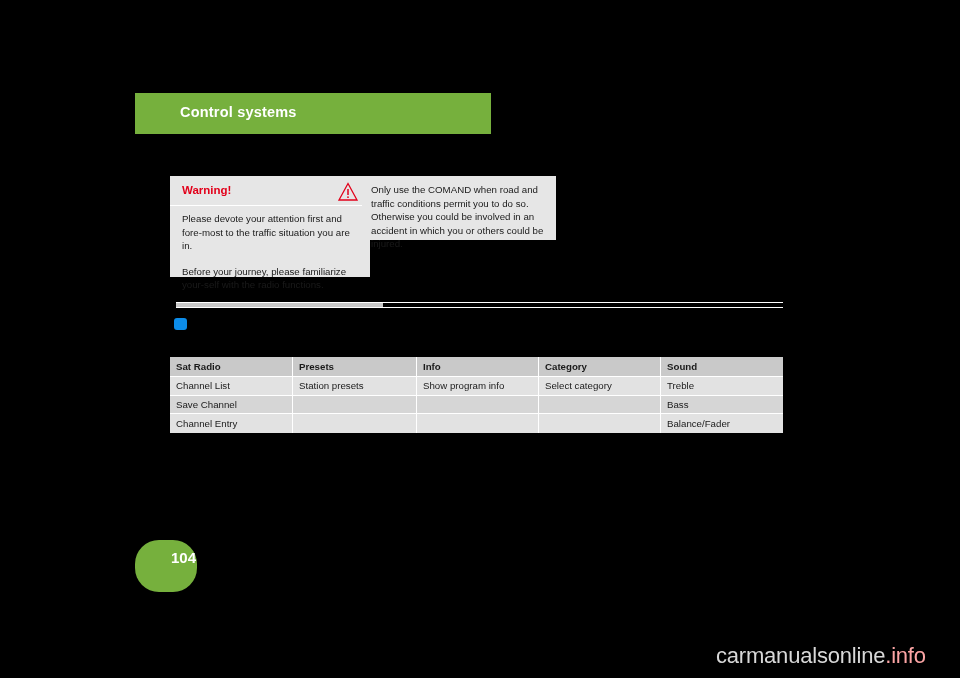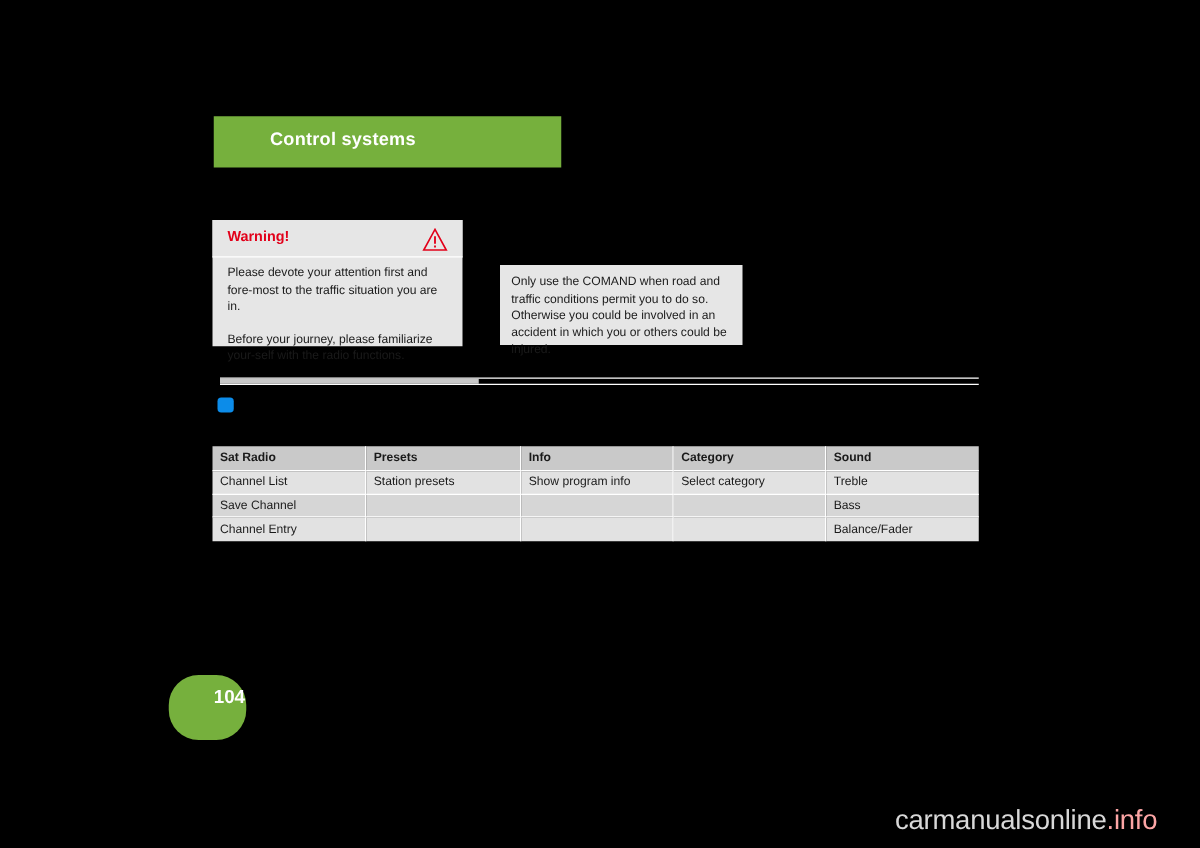--- a/index.html
+++ b/index.html
@@ -17,24 +17,23 @@
     width: 960px;
     height: 678px;
     background: #000000;
   }
 
   
   #header-banner {
     position: absolute;
     left: 135px;
     top: 93px;
-    width: 278px;
+    width: 356px;
     height: 41px;
     background: #76b03d;
-    margin-left: 36px;
   }
   #header-title {
     position: absolute;
     left: 45px;
     top: 11px;
     color: #ffffff;
     font-size: 14.5px;
     font-weight: bold;
     letter-spacing: 0.2px;
     white-space: nowrap;
@@ -84,26 +83,25 @@
     margin: 0 0 12px 0;
     font-size: 9.7px;
     line-height: 13.6px;
     color: #1a1a1a;
   }
   #warning-body p:last-child { margin-bottom: 0; }
 
   
   #note-box {
     position: absolute;
-    left: 400px;
+    left: 362px;
     top: 176px;
     width: 194px;
     height: 64px;
     background: #e6e6e6;
-    margin-top: 36px;
   }
   #note-text {
     position: absolute;
     left: 9px;
     top: 7px;
     width: 178px;
     font-size: 9.7px;
     line-height: 13.6px;
     color: #1a1a1a;
   }

